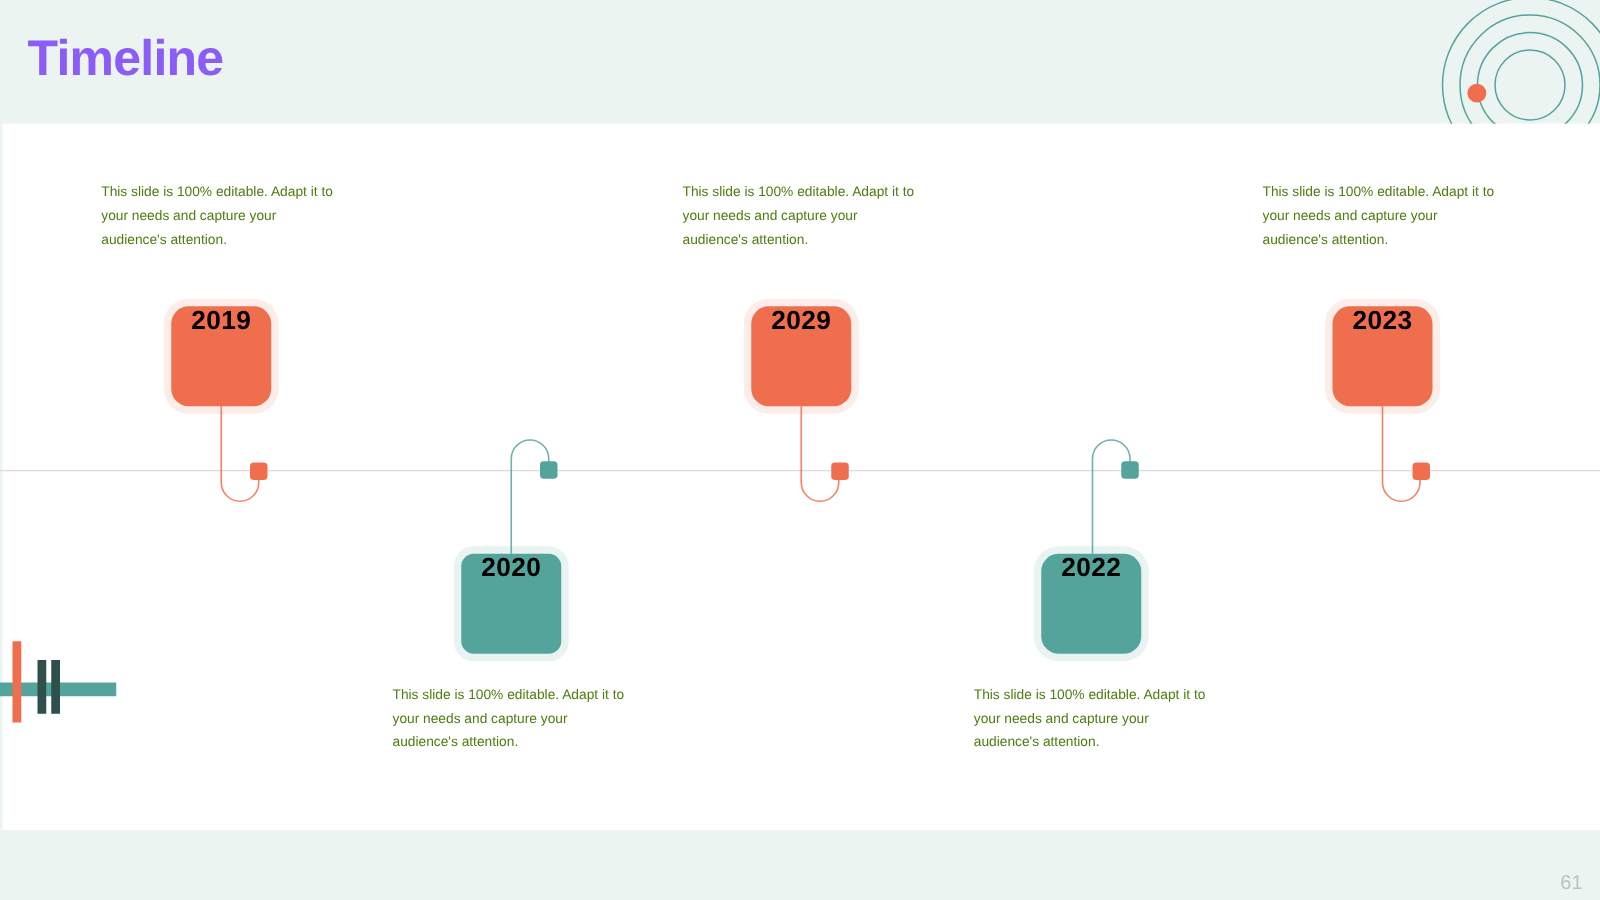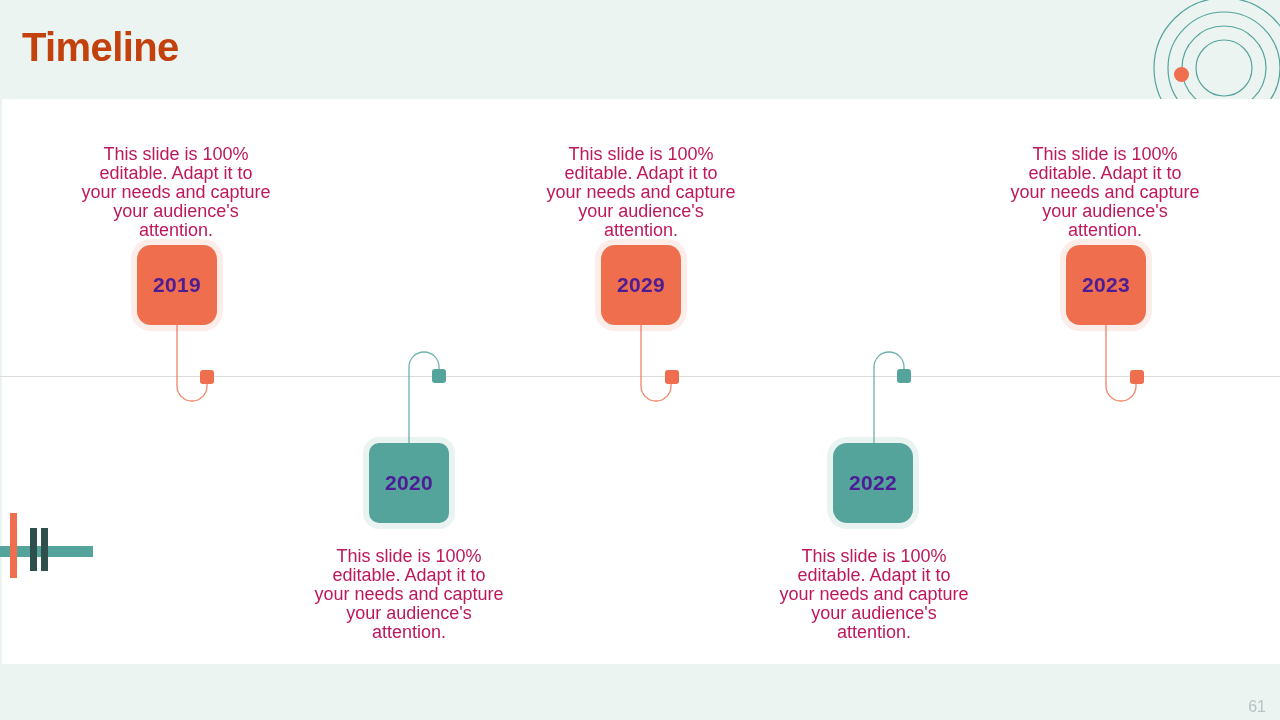--- a/index.html
+++ b/index.html
@@ -30,21 +30,21 @@
     width: 1280px;
     height: 99px;
     background: #ecf4f2;
   }
   .page-title {
     position: absolute;
     left: 22px;
     top: 22px;
     font-size: 40px;
     font-weight: bold;
-    color: #c2410c;
+    color: #8b5cf6;
     letter-spacing: -0.6px;
     line-height: 50px;
     white-space: nowrap;
   }
 
   
   .rings {
     position: absolute;
     right: -12px;
     top: -14px;
@@ -82,44 +82,44 @@
     background: #dcdcdc;
   }
 
   
   .card {
     position: absolute;
     width: 80px;
     height: 80px;
     border-radius: 14px;
     display: flex;
-    align-items: center;
+    align-items: flex-start;
     justify-content: center;
     font-size: 21px;
     font-weight: bold;
-    color: #4c1d95;
+    color: #000000;
     letter-spacing: 0.3px;
   }
   .card.orange {
     background: #ef6e4e;
     box-shadow: 0 0 0 6px rgba(239,110,78,0.12);
   }
   .card.teal {
     background: #54a49c;
     box-shadow: 0 0 0 6px rgba(84,164,156,0.13);
   }
 
   
   .desc {
     position: absolute;
     width: 190px;
-    text-align: center;
-    font-size: 18px;
+    text-align: left;
+    font-size: 11px;
     line-height: 19px;
-    color: #be185d;
+    color: #4d7c0f;
   }
 
   
   .marker {
     position: absolute;
     width: 14px;
     height: 14px;
     border-radius: 3px;
   }
   .marker.orange { background: #ef6e4e; }

